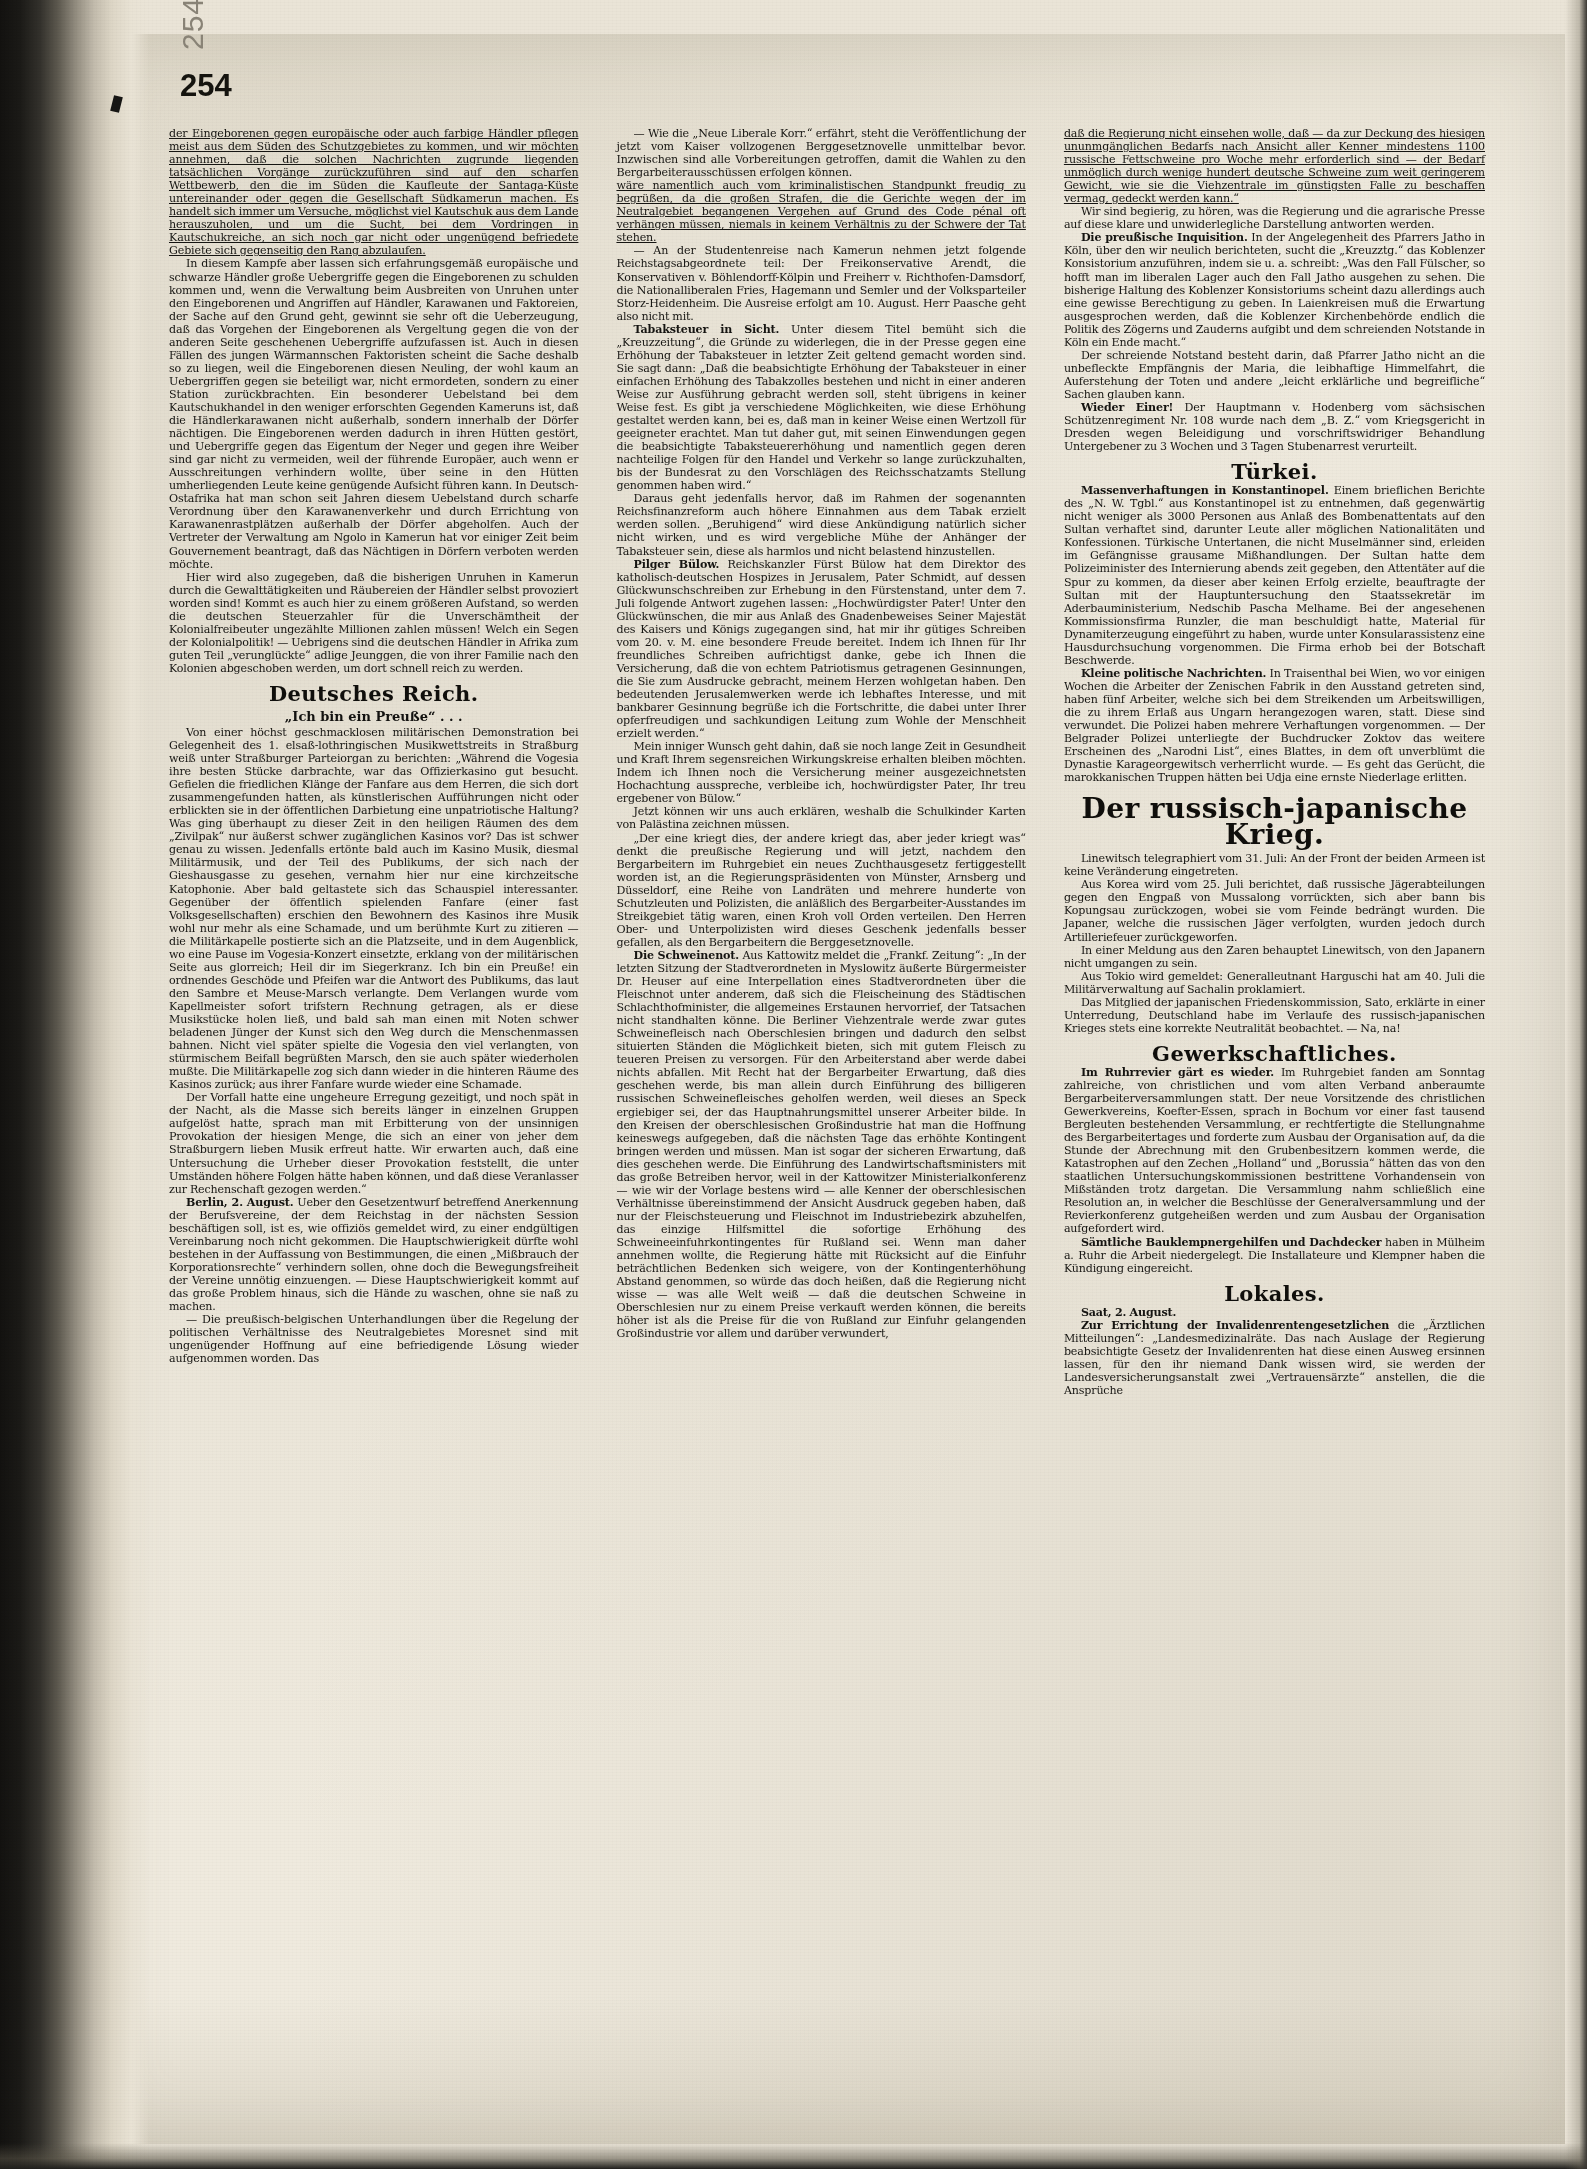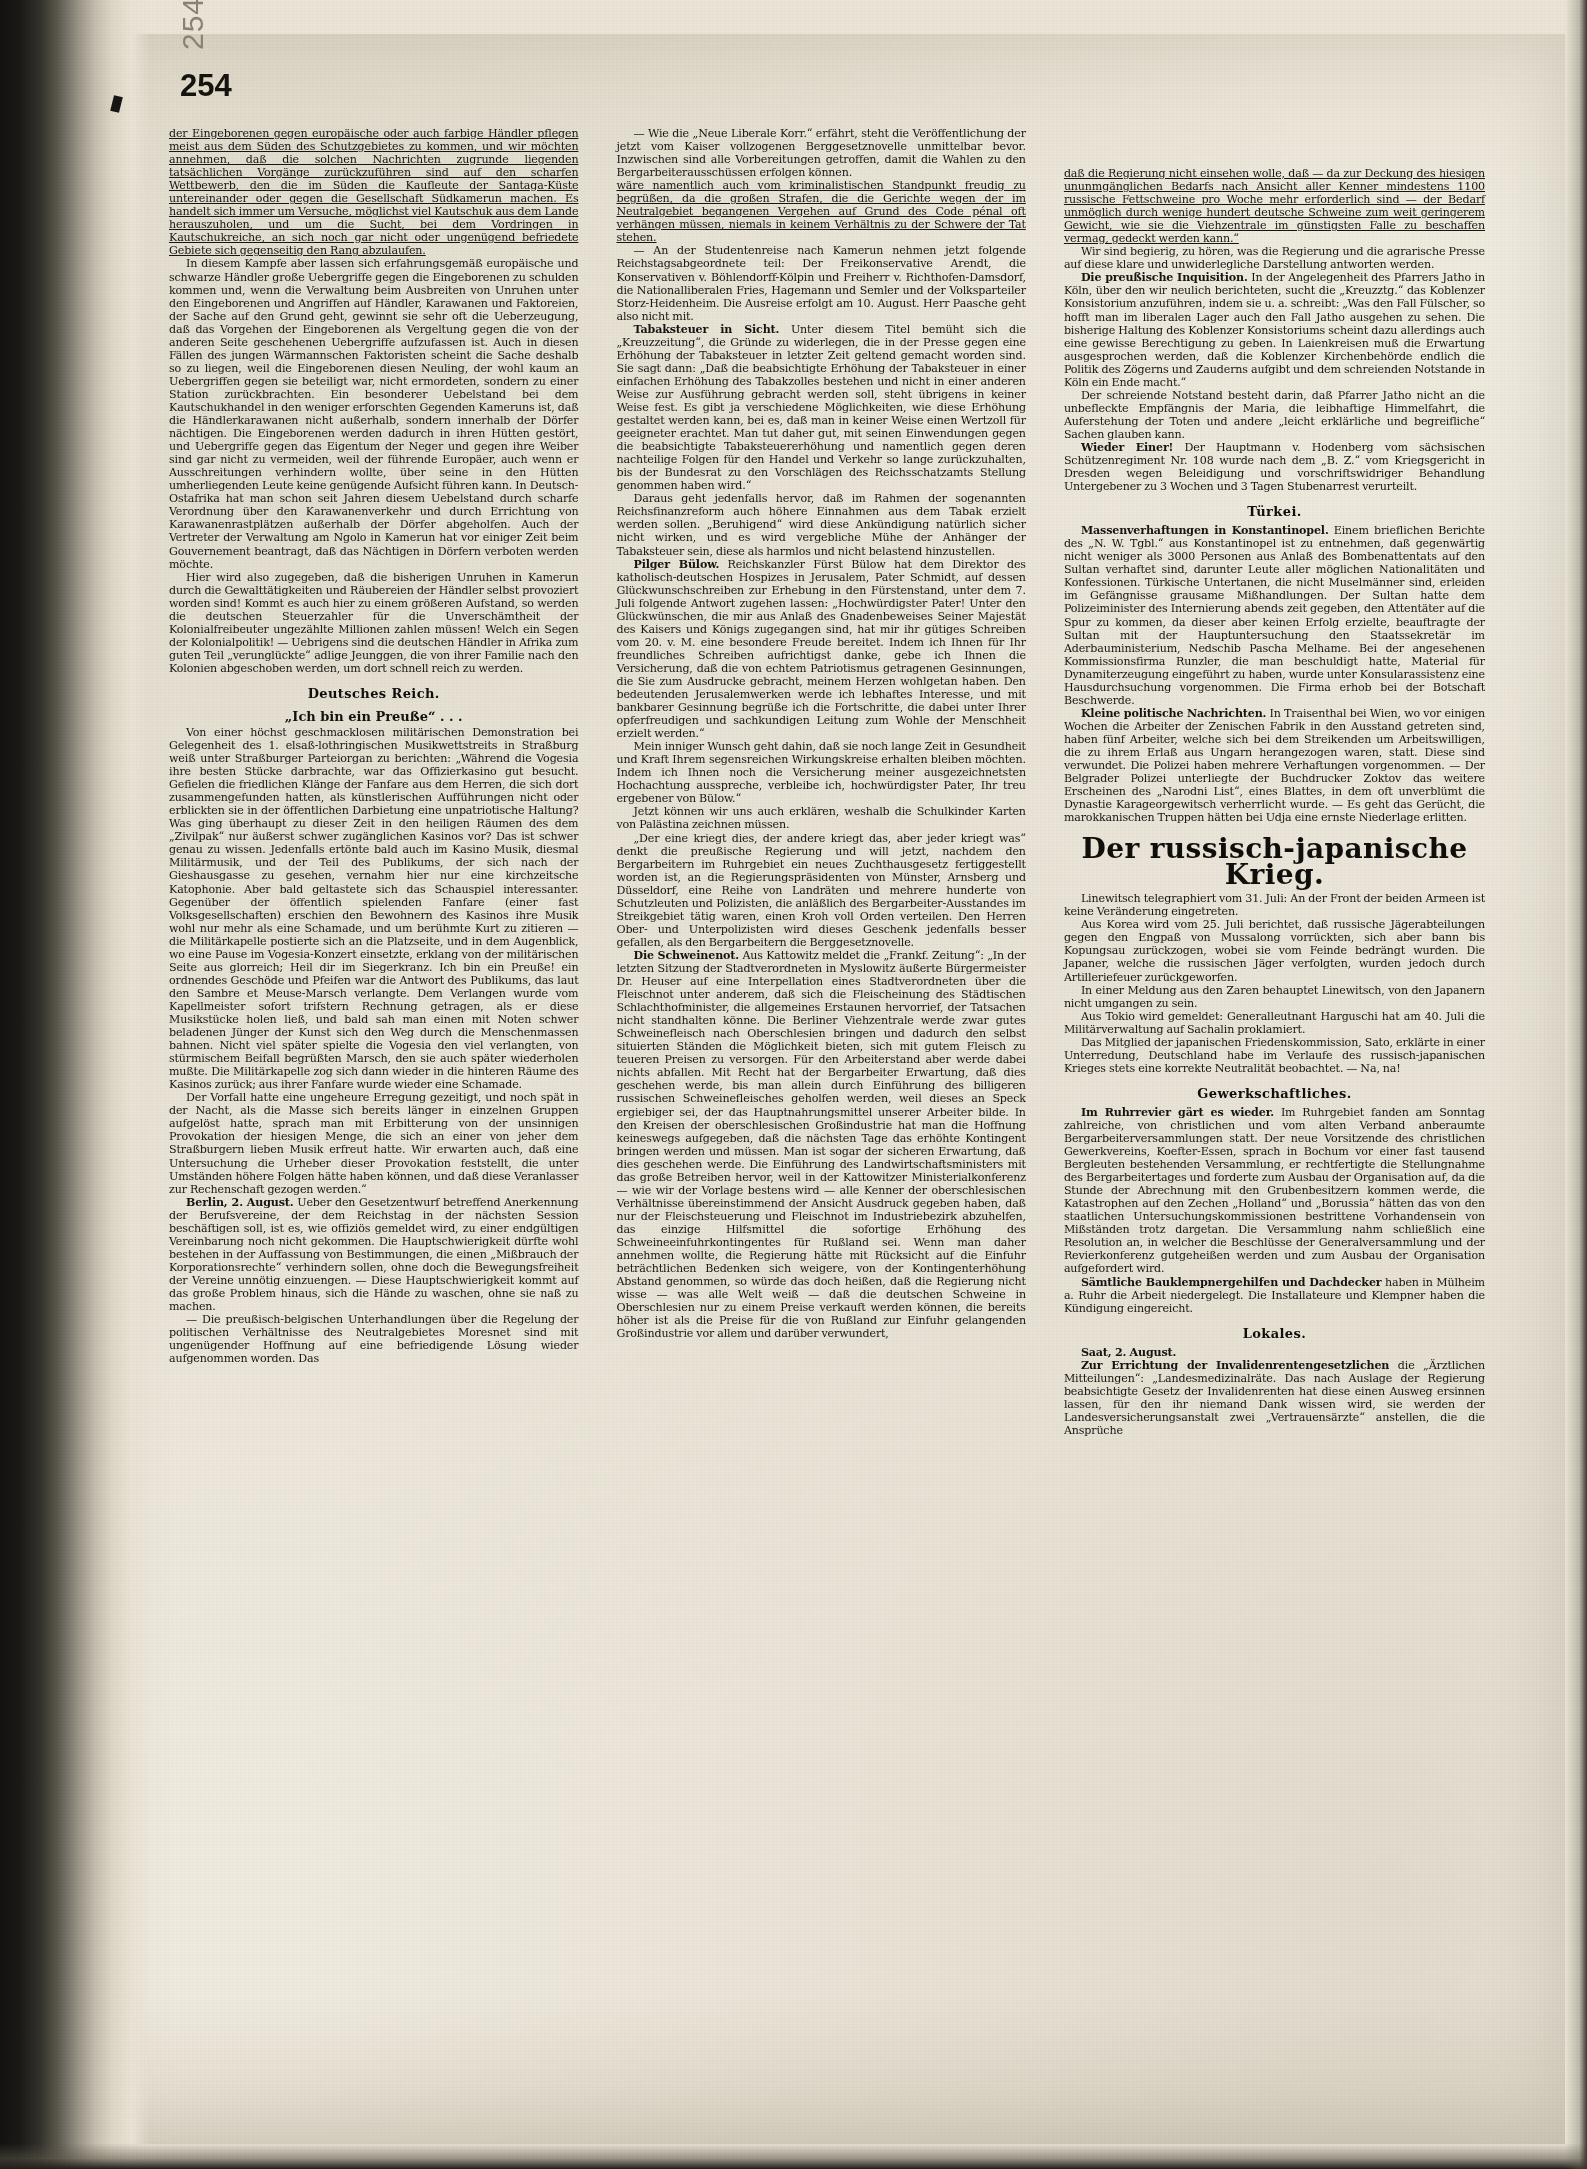--- a/index.html
+++ b/index.html
@@ -108,21 +108,21 @@
     display: flex;
     gap: 0px;
   }
   .col {
     width: 420px;
     padding: 0 12px;
     position: relative;
   }
   .col.c1 { margin-right: 14px; }
   .col.c2 { margin-right: 14px; }
-  .col.c3 { width: 432px; margin-top: 40px; }
+  .col.c3 { width: 432px; }
 
   
   p.para {
     margin: 0 0 0px 0;
     font-size: 11.1px;
     line-height: 13.05px;
     text-align: justify;
     text-indent: 17px;
     color: #161512;
     font-family: "DejaVu Serif", serif;
@@ -130,21 +130,21 @@
     word-spacing: -0.3px;
     transform: scaleY(1.0);
   }
   p.para.noind { text-indent: 0; text-decoration: underline; }
   p.para .lead {
     font-weight: bold;
   }
   .section-head {
     text-align: center;
     font-weight: bold;
-    font-size: 13px;
+    font-size: 21px;
     line-height: 20px;
     margin: 9px 0 2px 0;
     color: #100f0c;
     letter-spacing: 0.4px;
   }
   .section-head.big {
     font-size: 28px;
     line-height: 26px;
     margin: 12px 0 4px 0;
   }

